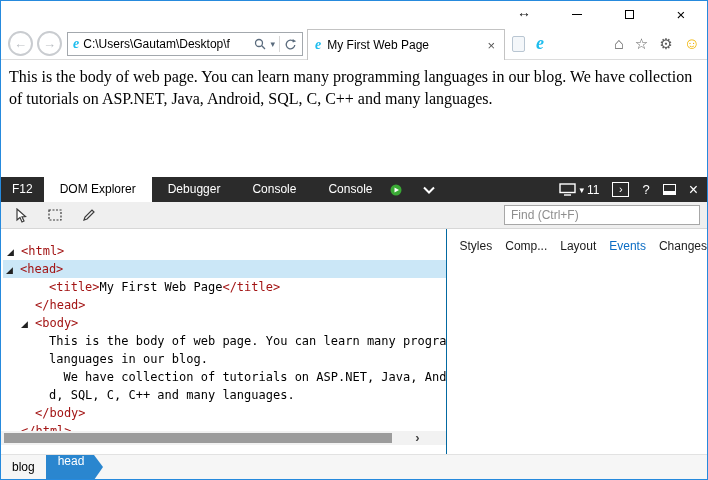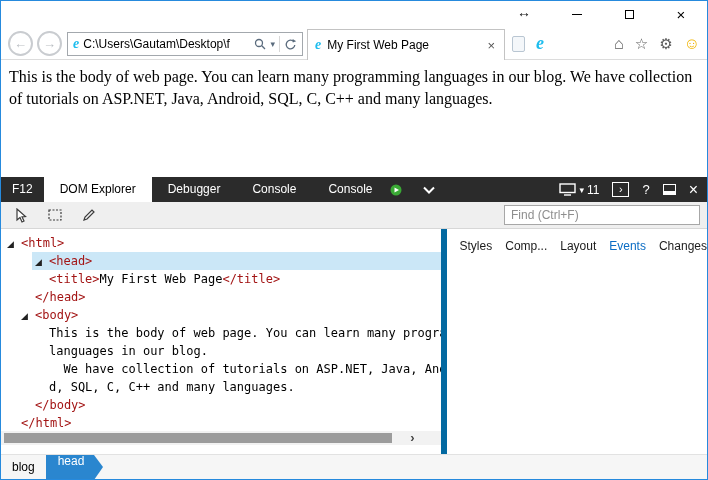--- a/index.html
+++ b/index.html
@@ -57,21 +57,21 @@
   .help { font-size:13px; }
   .dock-glyph { width:13px; height:11px; border:1px solid #fff; box-shadow:inset 0 -3px 0 #fff; display:block; }
   .dt-close { font-size:16px; }
 
   .dt-iconbar { position:absolute; top:25px; left:0; right:0; height:27px; background:#efefef; border-bottom:1px solid #d7d7d7; display:flex; align-items:center; gap:14px; padding-left:10px; }
   .tool-btn { width:20px; height:20px; display:flex; align-items:center; justify-content:center; }
   .find { position:absolute; right:7px; top:3px; width:196px; height:20px; border:1px solid #a7a7a7; padding:0 6px; font-size:12px; font-family:"Liberation Sans", sans-serif; color:#333; outline:none; background:#fff; }
   .find::placeholder { color:#8e8e8e; }
 
   .dt-main { position:absolute; top:52px; left:0; right:0; bottom:25px; display:flex; }
-  .dom-panel { width:460px; border-right:6px solid #0369a1; position:relative; overflow:hidden; padding-top:5px; background:#fff; }
+  .dom-panel { width:460px; border-right:1px solid #0369a1; position:relative; overflow:hidden; padding-top:13px; background:#fff; }
   .trow { height:18px; line-height:18px; font-family:"DejaVu Sans Mono", monospace; font-size:12px; white-space:pre; overflow:hidden; }
   .trow.sel { background:#cbe7f7; }
   .exp { display:inline-block; width:14px; font-size:9px; color:#222; font-family:"DejaVu Sans", sans-serif; }
   .c-tag { color:#a31515; }
   .c-txt { color:#000; }
   .hscroll { position:absolute; left:0; right:0; bottom:9px; height:14px; background:#f2f2f2; }
   .hthumb { position:absolute; left:3px; top:2px; width:388px; height:10px; background:#9c9c9c; }
   .harrow { position:absolute; right:26px; top:0; height:14px; line-height:13px; color:#444; font-weight:bold; font-size:13px; }
 
   .right-panel { flex:1; background:#fff; }
@@ -199,21 +199,21 @@
         <svg width="14" height="14" viewBox="0 0 14 14">
             <path d="M2 12 L3 9 L10 2 L12 4 L5 11 Z" fill="none" stroke="#3b3b3b" stroke-width="1.2"></path>
           </svg>
       </span>
       <input class="find" placeholder="Find (Ctrl+F)" style="">
     </div>
 
     <div class="dt-main">
       <div class="dom-panel">
         <div class="trow" style="padding-left:6px"><span class="exp">◢</span><span class="c-tag">&lt;html&gt;</span></div>
-        <div class="trow sel" style="padding-left:3px;margin-left:31px"><span class="exp">◢</span><span class="c-tag">&lt;head&gt;</span></div>
+        <div class="trow sel" style="padding-left:3px;margin-left:2px"><span class="exp">◢</span><span class="c-tag">&lt;head&gt;</span></div>
         <div class="trow" style="padding-left:48px"><span class="c-tag">&lt;title&gt;</span><span class="c-txt">My First Web Page</span><span class="c-tag">&lt;/title&gt;</span></div>
         <div class="trow" style="padding-left:34px"><span class="c-tag">&lt;/head&gt;</span></div>
         <div class="trow" style="padding-left:20px"><span class="exp">◢</span><span class="c-tag">&lt;body&gt;</span></div>
         <div class="trow" style="padding-left:48px"><span class="c-txt">This is the body of web page. You can learn many programming</span></div>
         <div class="trow" style="padding-left:48px"><span class="c-txt">languages in our blog.</span></div>
         <div class="trow" style="padding-left:48px"><span class="c-txt">  We have collection of tutorials on ASP.NET, Java, Androi</span></div>
         <div class="trow" style="padding-left:48px"><span class="c-txt">d, SQL, C, C++ and many languages.</span></div>
         <div class="trow" style="padding-left:34px"><span class="c-tag">&lt;/body&gt;</span></div>
         <div class="trow" style="padding-left:20px"><span class="c-tag">&lt;/html&gt;</span></div>
 

